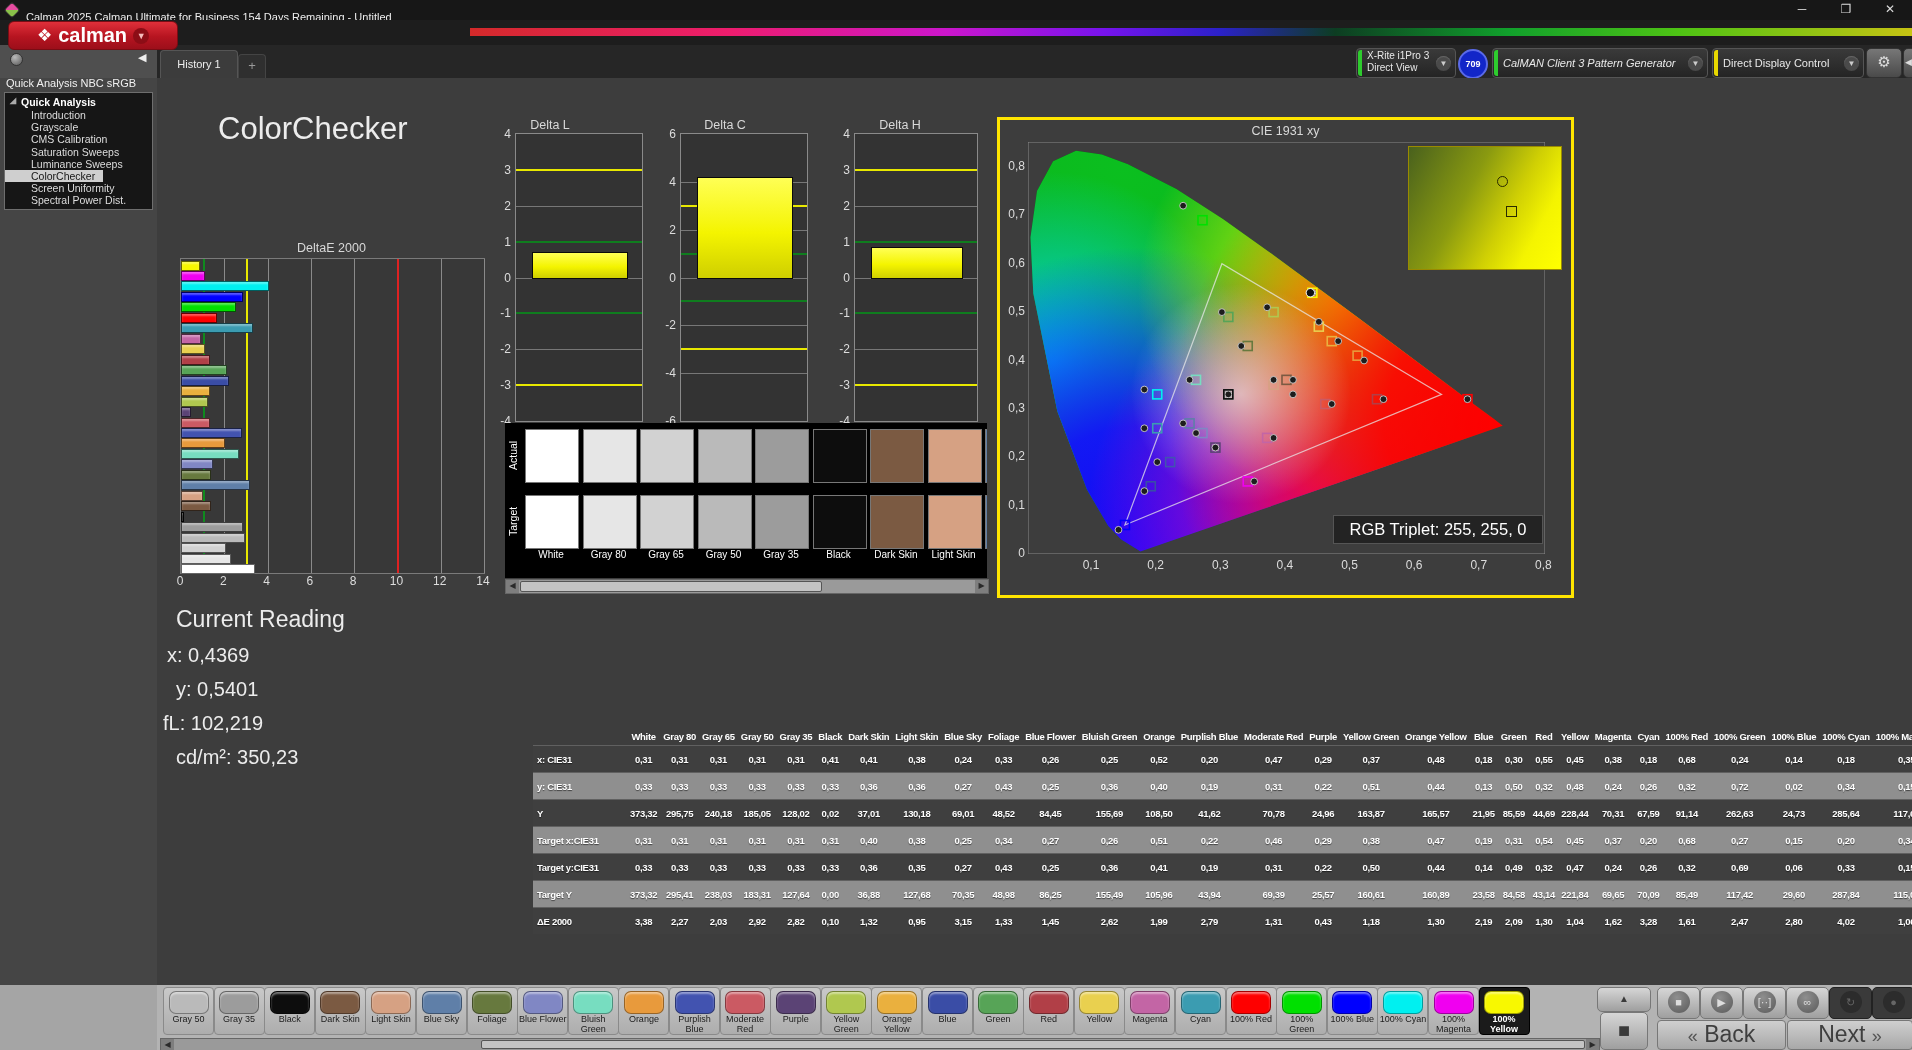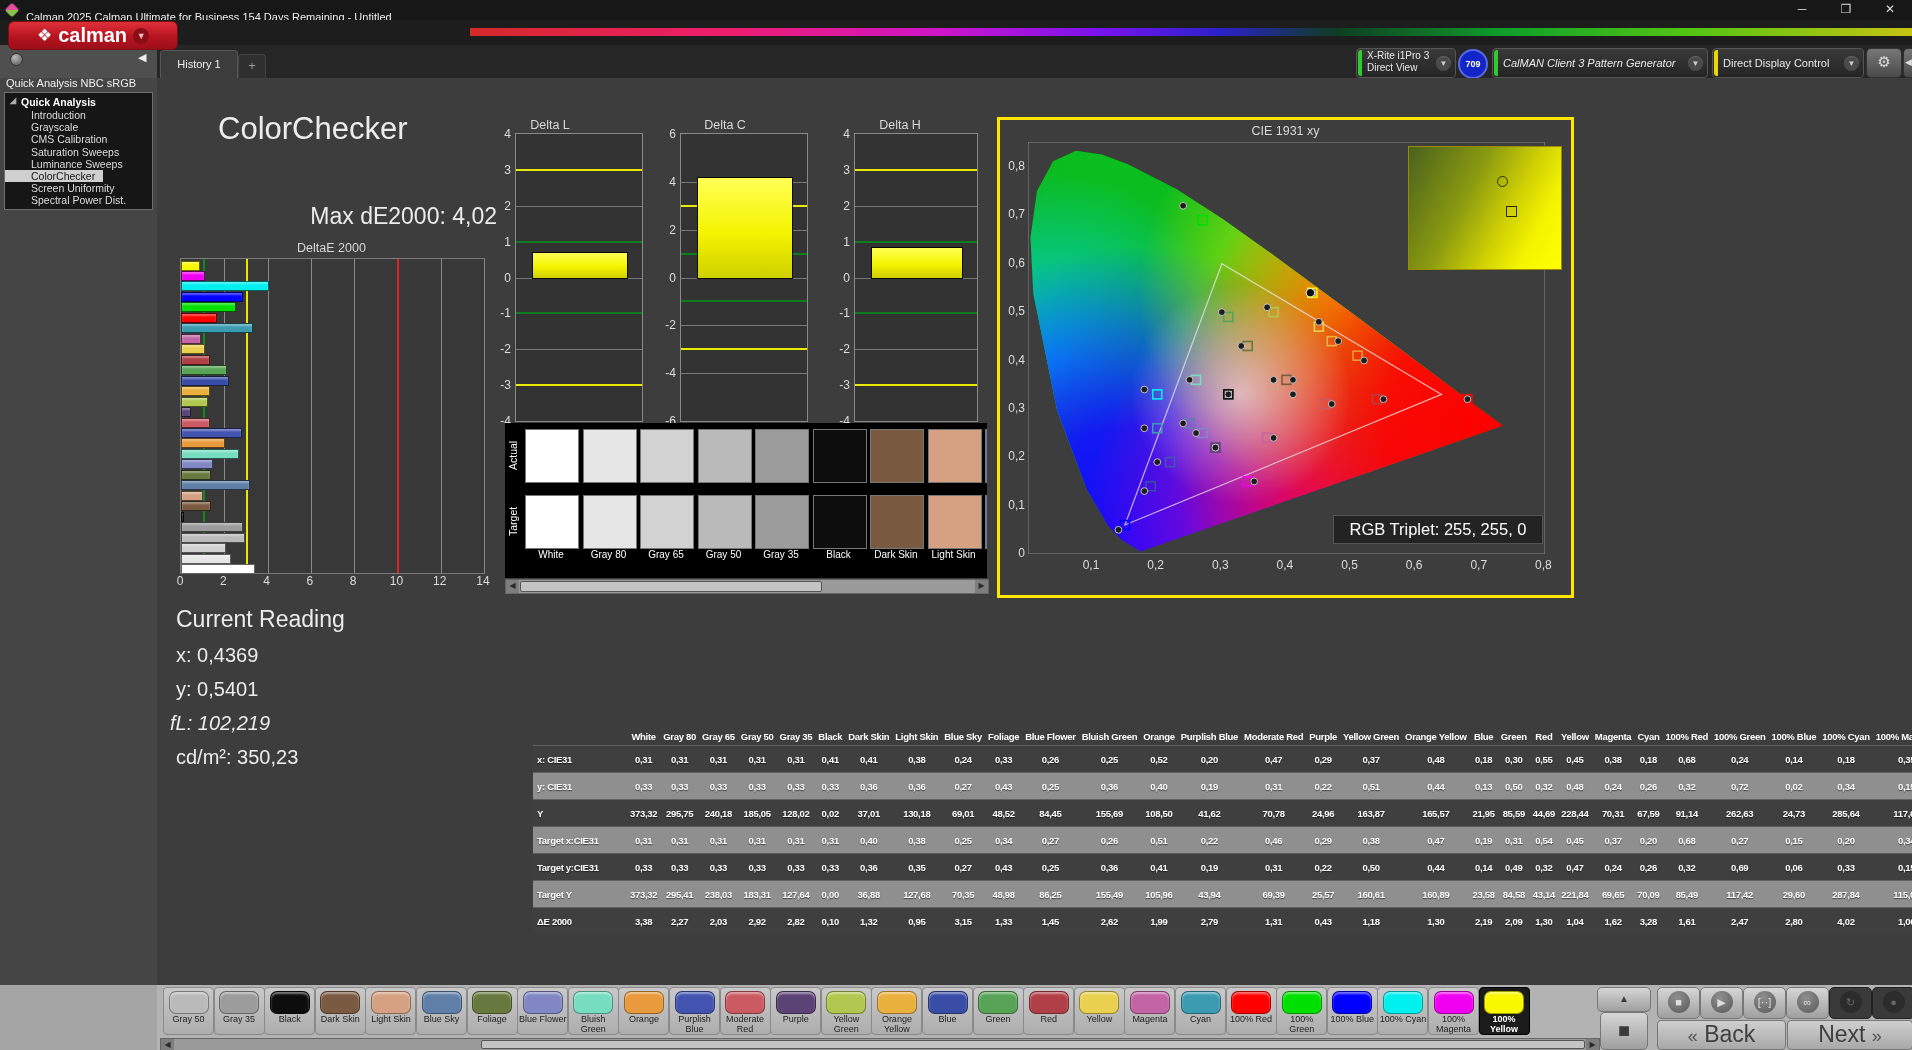--- a/index.html
+++ b/index.html
@@ -178,21 +178,20 @@
         <div class="tree-item sel">ColorChecker</div>
         <div class="tree-item">Screen Uniformity</div>
         <div class="tree-item">Spectral Power Dist.</div>
       </div>
   </div>
 </div>
 
 <div class="abs" id="main">
 
   <div class="abs h1" style="left:61px;top:33px;">ColorChecker</div>
-  <div class="abs h2" style="left:40px;top:125px;width:300px;text-align:right;">Max dE2000: 4,02</div>
 
   <div class="abs chart-title" style="left:23px;top:163px;width:303px;">DeltaE 2000</div>
   <div class="abs" id="deltae-plot">
       <div class="vgrid" style="left: 43.2857px;"></div>
       <div class="vgrid" style="left: 86.5714px;"></div>
       <div class="vgrid" style="left: 129.857px;"></div>
       <div class="vgrid" style="left: 173.143px;"></div>
       <div class="vgrid" style="left: 216.429px;"></div>
       <div class="vgrid" style="left: 259.714px;"></div>
       <div class="vgrid" style="left: 303px;"></div>
@@ -474,23 +473,23 @@
         </div>
     </div>
     <div class="abs" id="cie-inset">
       <div style="position:absolute;left:58%;top:24%;width:9px;height:9px;border:1.5px solid #2a2a00;border-radius:50%;"></div>
       <div style="position:absolute;left:64%;top:48%;width:9px;height:9px;border:1.5px solid #2a2a00;"></div>
     </div>
     <div class="abs" id="rgb-triplet">RGB Triplet: 255, 255, 0</div>
   </div>
 
   <div class="abs h2" style="left:19px;top:528px;">Current Reading</div>
-  <div class="abs cr-val" style="left:19px;top:566px;">x: 0,4369</div>
+  <div class="abs cr-val" style="left:10px;top:566px;">x: 0,4369</div>
   <div class="abs cr-val" style="left:19px;top:600px;">y: 0,5401</div>
-  <div class="abs cr-val" style="left:13px;top:634px;font-style:italic;">fL: 102,219</div>
+  <div class="abs cr-val" style="left:6px;top:634px;">fL: 102,219</div>
   <div class="abs cr-val" style="left:19px;top:668px;">cd/m²: 350,23</div>
 
   <div class="abs" id="table-wrap">
     <table id="ptable">
         <thead>
           <tr>
             <th style="min-width: 88px;"></th>
             <th>White</th>
             <th>Gray 80</th>
             <th>Gray 65</th>

